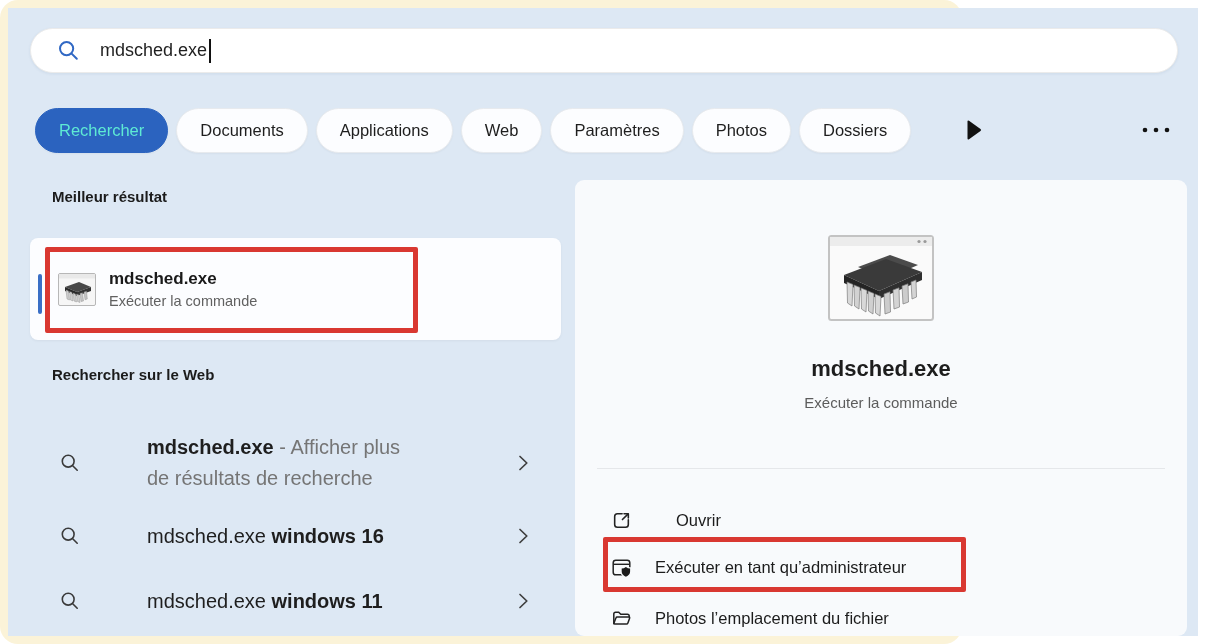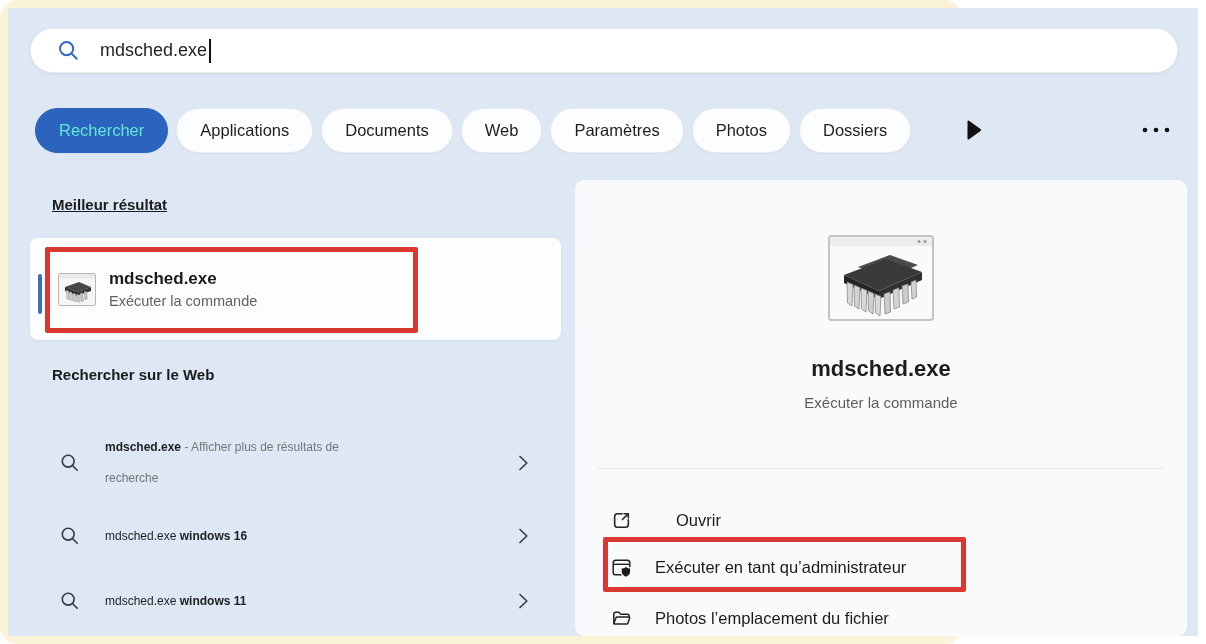--- a/index.html
+++ b/index.html
@@ -31,21 +31,21 @@
   .best-card { position:absolute; left:22px; top:230px; width:531px; height:102px;
     background:#fcfdff; border-radius:8px; box-shadow:0 1px 3px rgba(0,0,0,.05);
     display:flex; align-items:center; padding-left:28px; gap:13px; }
   .accent-bar { position:absolute; left:30px; top:266px; width:4px; height:40px;
     border-radius:2px; background:#3a6fc6; z-index:3; }
   .best-title { font-size:17px; font-weight:700; color:#1a1a1a; }
   .best-sub { font-size:14.5px; color:#616161; margin-top:4px; }
 
   .sug-row { position:absolute; left:22px; width:531px; display:flex; align-items:center; }
   .sug-icon { position:absolute; left:30px; top:50%; transform:translateY(-50%); }
-  .sug-text { margin-left:75px; font-size:12px; color:#1e1e1e; line-height:31px; }
+  .sug-text { margin-left:117px; font-size:20px; color:#1e1e1e; line-height:31px; }
   .sug-text .b { font-weight:700; }
   .sug-text .g { color:#757575; }
   .sug-chevron { position:absolute; right:32px; top:50%; transform:translateY(-50%); }
 
   
   .panel { position:absolute; left:567px; top:172px; width:612px; height:456px;
     background:#f8fafc; border-radius:9px; }
   .big-icon { position:absolute; left:253px; top:55px; }
   .panel-title { position:absolute; left:0; top:176px; width:100%; text-align:center;
     font-size:22px; font-weight:600; color:#1d1d1d; }
@@ -76,41 +76,41 @@
       </svg>
     </span>
     <span class="searchtext">
       <span>mdsched.exe</span>
       <span class="caret"></span>
     </span>
   </div>
 
   <div class="tabs">
     <div class="pill selected">Rechercher</div>
+    <div class="pill">Documents</div>
     <div class="pill">Applications</div>
-    <div class="pill">Documents</div>
     <div class="pill">Web</div>
     <div class="pill">Paramètres</div>
     <div class="pill">Photos</div>
     <div class="pill">Dossiers</div>
     <div class="playbtn">
       <svg width="18" height="22" viewBox="0 0 18 22">
         <path d="M2.5 2.6 Q2.5 1 4 1.8 L15.5 10 Q16.8 11 15.5 12 L4 20.2 Q2.5 21 2.5 19.4 Z" fill="#111"></path>
       </svg>
     </div>
     <div class="morebtn">
       <svg width="28" height="6" viewBox="0 0 28 6">
         <circle cx="3" cy="3" r="2.3" fill="#111"></circle>
         <circle cx="14" cy="3" r="2.3" fill="#111"></circle>
         <circle cx="25" cy="3" r="2.3" fill="#111"></circle>
       </svg>
     </div>
   </div>
 
-  <div class="heading" style="top:188px;text-decoration:underline;">Meilleur résultat</div>
+  <div class="heading" style="top:180px;">Meilleur résultat</div>
 
   <div class="best-card">
     <span>
       <svg width="38" height="33" viewBox="0 0 38 33">
         <rect x="0.5" y="0.5" width="37" height="32" rx="1.5" fill="#f6f6f6" stroke="#b7b7b7"></rect>
         <rect x="1" y="1" width="36" height="4.5" fill="#e9e9e9"></rect>
         <polygon points="7,14 21,9 33,14 19,19" fill="#474747"></polygon>
         <polygon points="7,14 19,19 19,23 7,18" fill="#292929"></polygon>
         <polygon points="19,19 33,14 33,18 19,23" fill="#343434"></polygon>
         <polygon points="8,17 10.5,18 11.5,27 9,26" fill="#cdcdcd" stroke="#898989" stroke-width="0.4"></polygon>

